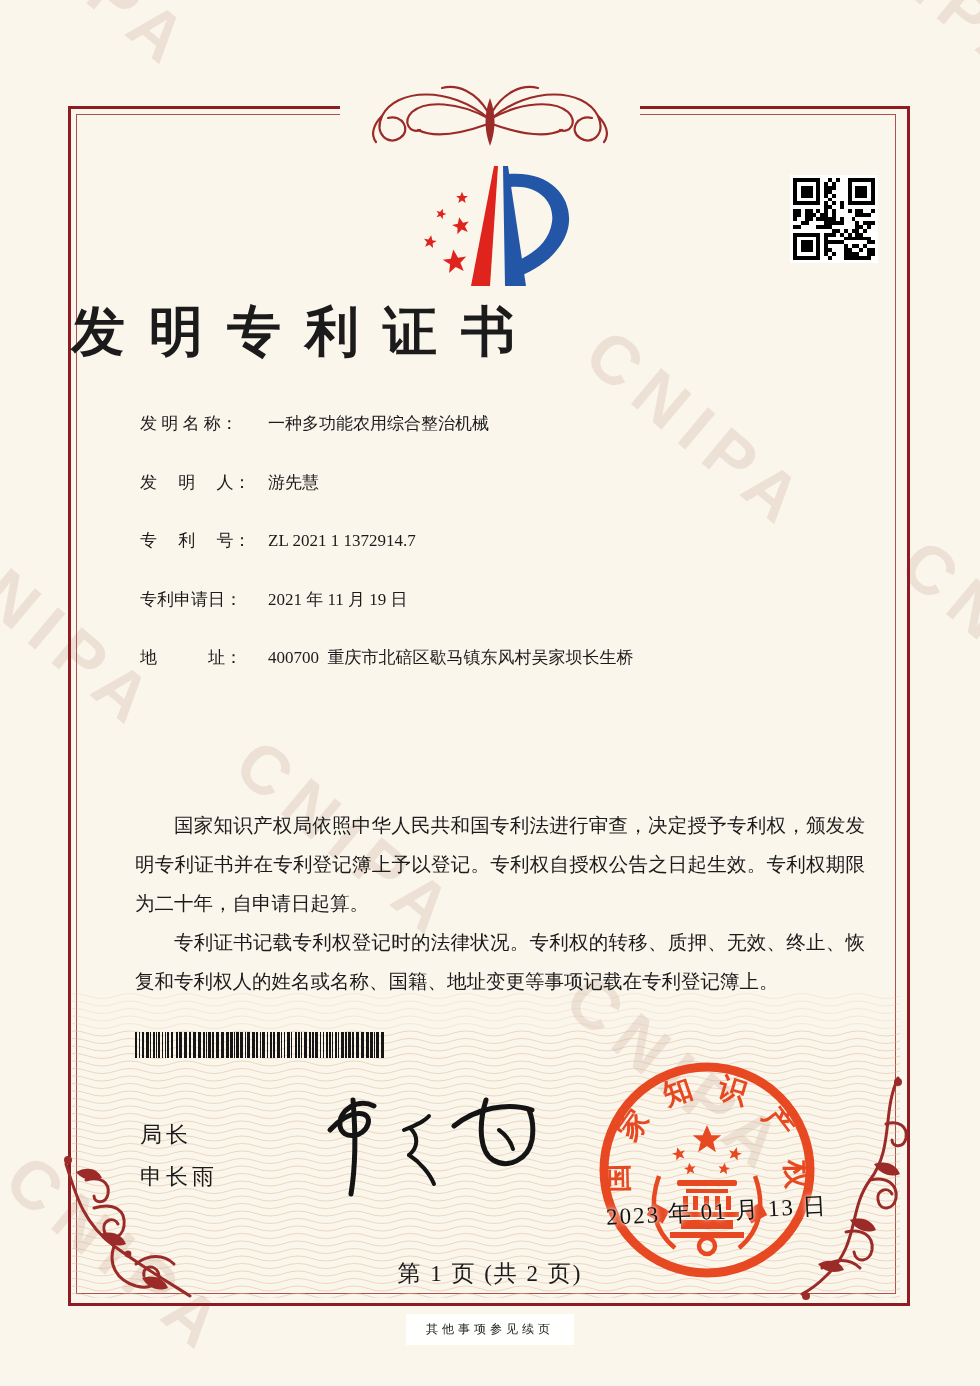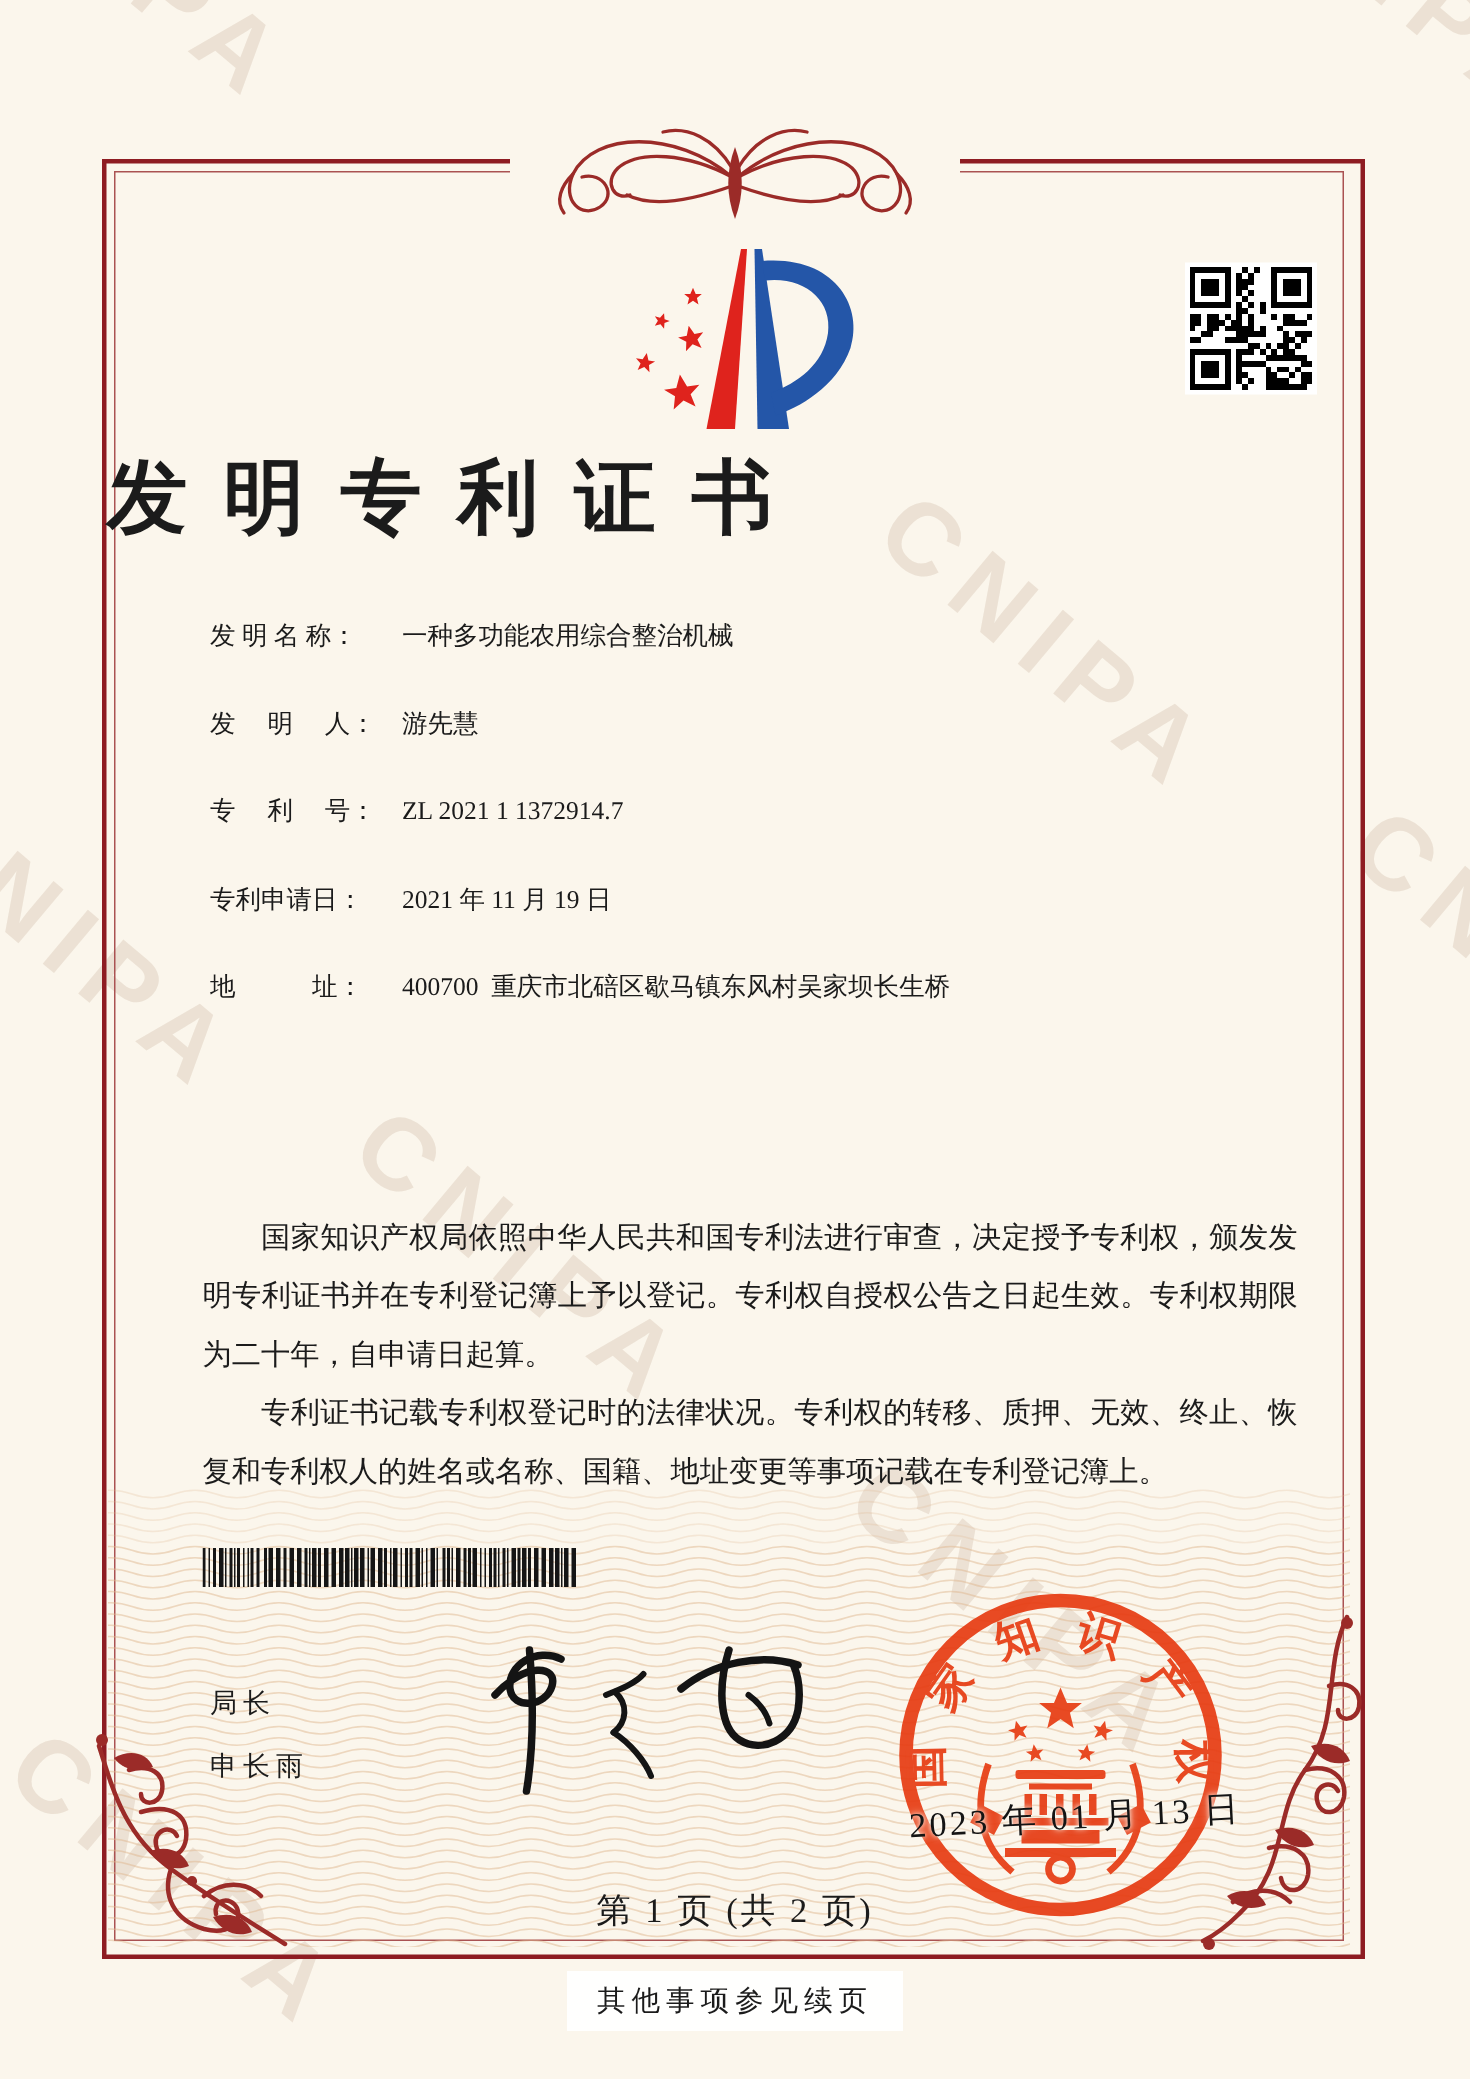--- a/index.html
+++ b/index.html
@@ -50,37 +50,37 @@
   .flabel{display:inline-block;min-width:128px;}
   .fvalue{white-space:pre;}
   .grant-row{position:absolute;left:140px;top:764px;width:740px;z-index:4;font-size:21px;}
   .grant-no{position:absolute;left:370px;top:0;white-space:pre;}
   .paras{
     position:absolute;left:135px;top:806px;width:730px;z-index:4;
     font-size:19.5px;line-height:39px;text-align:justify;
   }
   .paras p{margin:0;text-indent:2em;}
   .barcode{position:absolute;left:135px;top:1032px;z-index:4;}
-  .sig-block{position:absolute;left:140px;top:1114px;z-index:4;font-size:18px;line-height:42px;letter-spacing:4px;}
+  .sig-block{position:absolute;left:140px;top:1114px;z-index:4;font-size:22px;line-height:42px;letter-spacing:4px;}
   .sig-script{position:absolute;left:282px;top:1078px;z-index:4;}
   .seal{position:absolute;left:593px;top:1056px;z-index:4;}
   .seal-date{
     position:absolute;left:606px;top:1196px;z-index:5;
     font-size:23px;letter-spacing:2px;white-space:pre;color:#141414;
     transform:rotate(-3deg);
     text-shadow:0 0 3px #fbf6ec,0 0 6px #fbf6ec;
   }
   .page-num{
     position:absolute;left:0;top:1258px;width:100%;text-align:center;z-index:4;
     font-size:23px;letter-spacing:2px;
   }
   .continuation{
     position:absolute;left:50%;top:1314px;transform:translateX(-50%);z-index:4;
     background:rgba(255,255,255,0.95);padding:7px 20px;
-    font-size:19px;letter-spacing:4px;
+    font-size:12px;letter-spacing:4px;
   }
 </style>
 </head>
 <body>
 
 <div class="page">
 
   <span class="wm" style="left:-50px;top:-70px;">CNIPA</span>
   <span class="wm" style="left:800px;top:-55px;">CNIPA</span>
   <span class="wm" style="left:565px;top:390px;">CNIPA</span>

